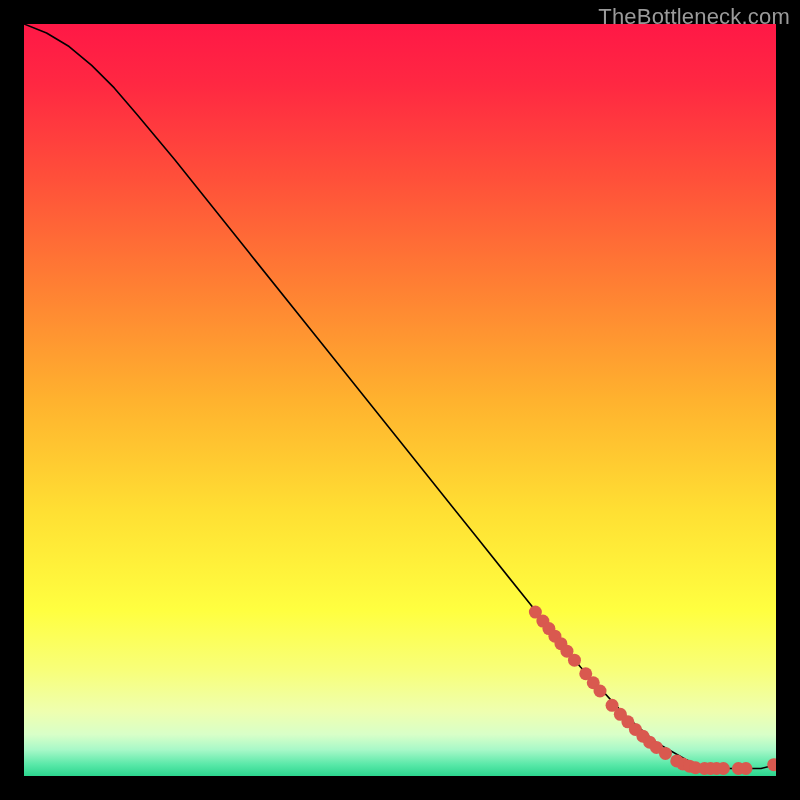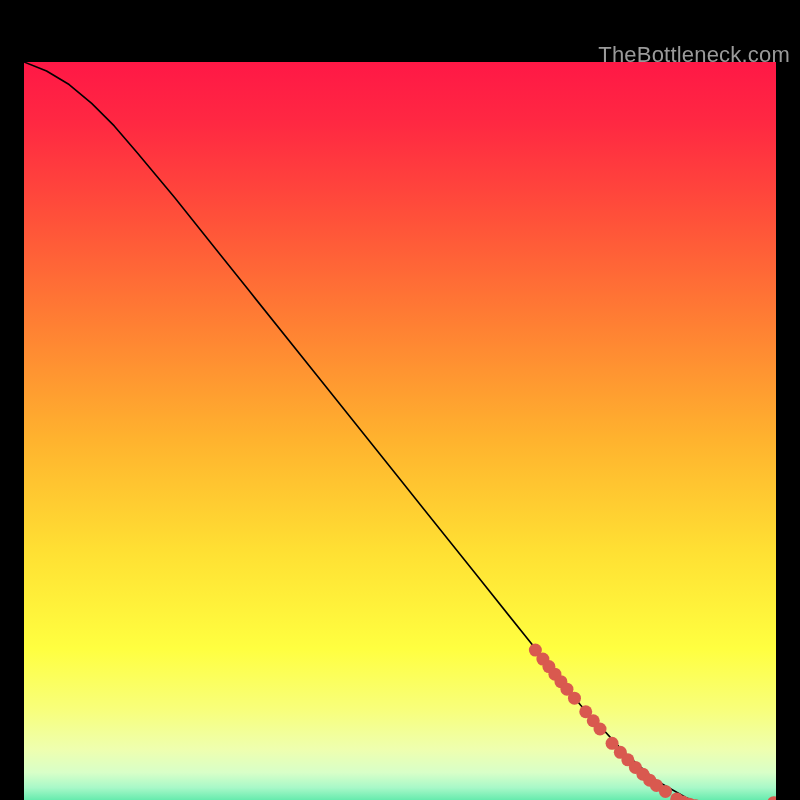--- a/index.html
+++ b/index.html
@@ -9,21 +9,20 @@
     height: 800px;
     overflow: hidden;
     background: #000;
     font-family: Arial, Helvetica, sans-serif;
   }
   .stage {
     position: relative;
     width: 800px;
     height: 636px;
     background: #000;
-    margin-top: 38px;
   }
   .plot {
     position: absolute;
     left: 24px;
     top: 24px;
     width: 752px;
     height: 752px;
   }
   .watermark {
     position: absolute;

